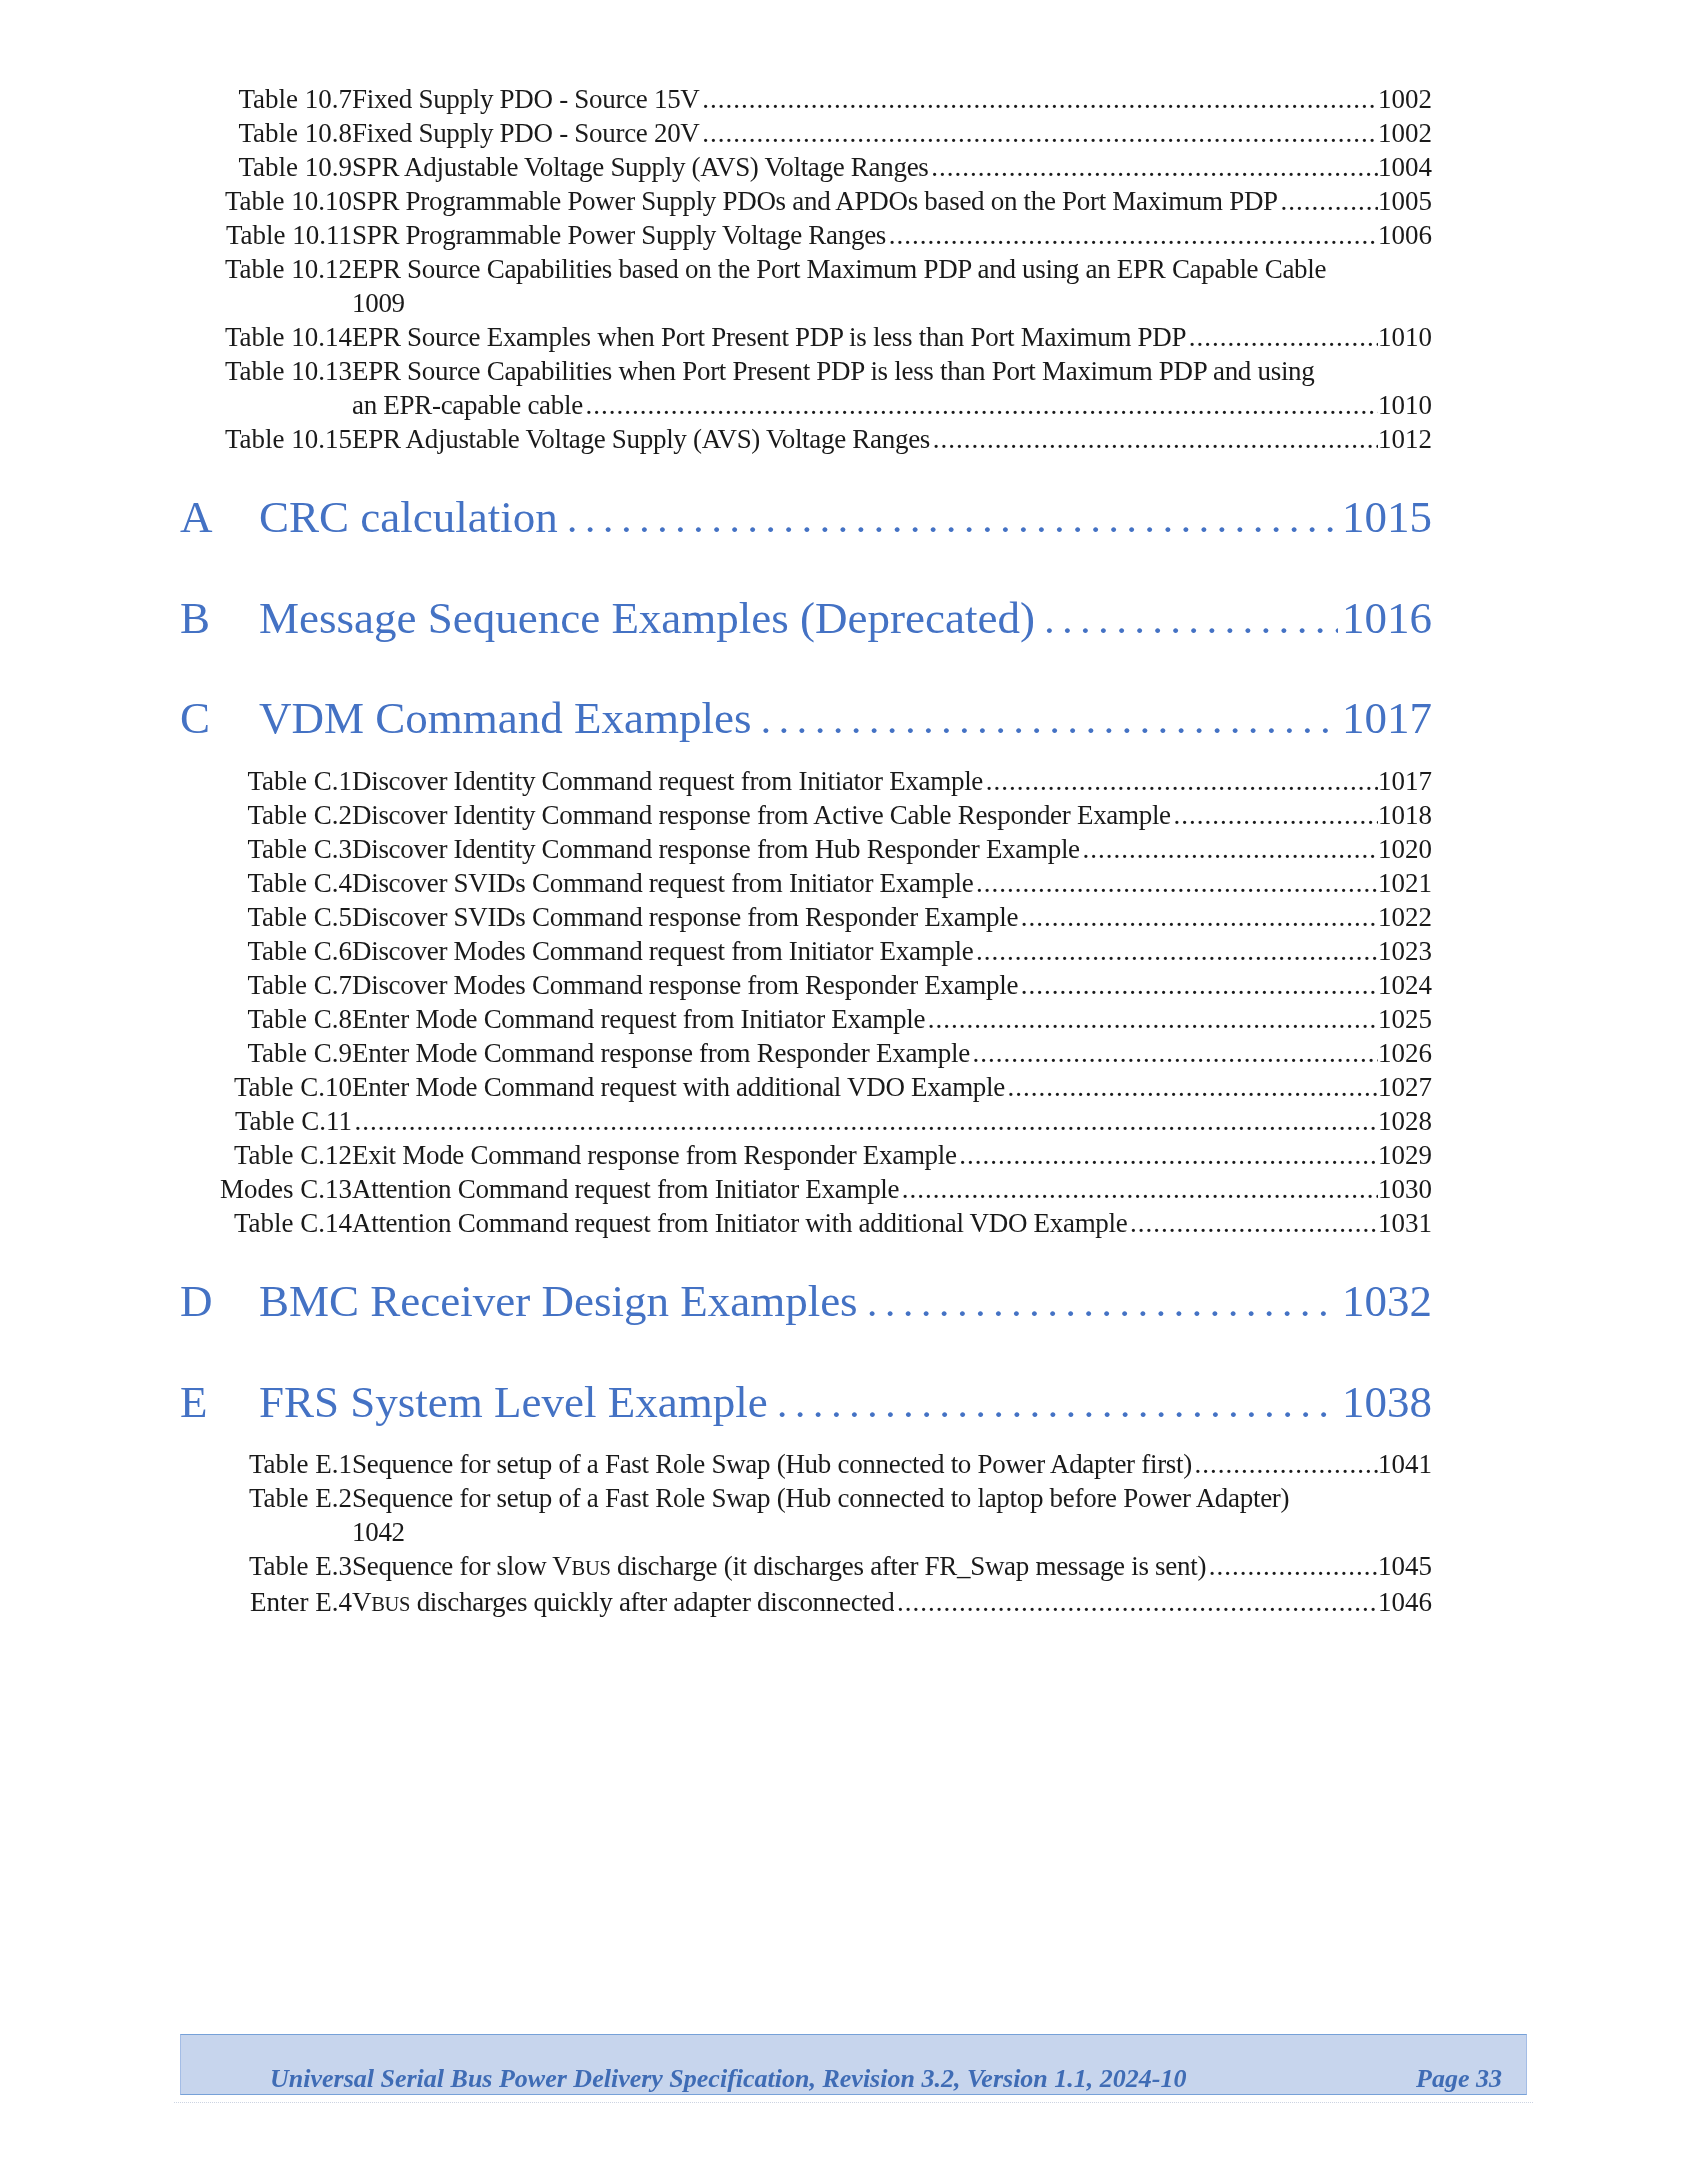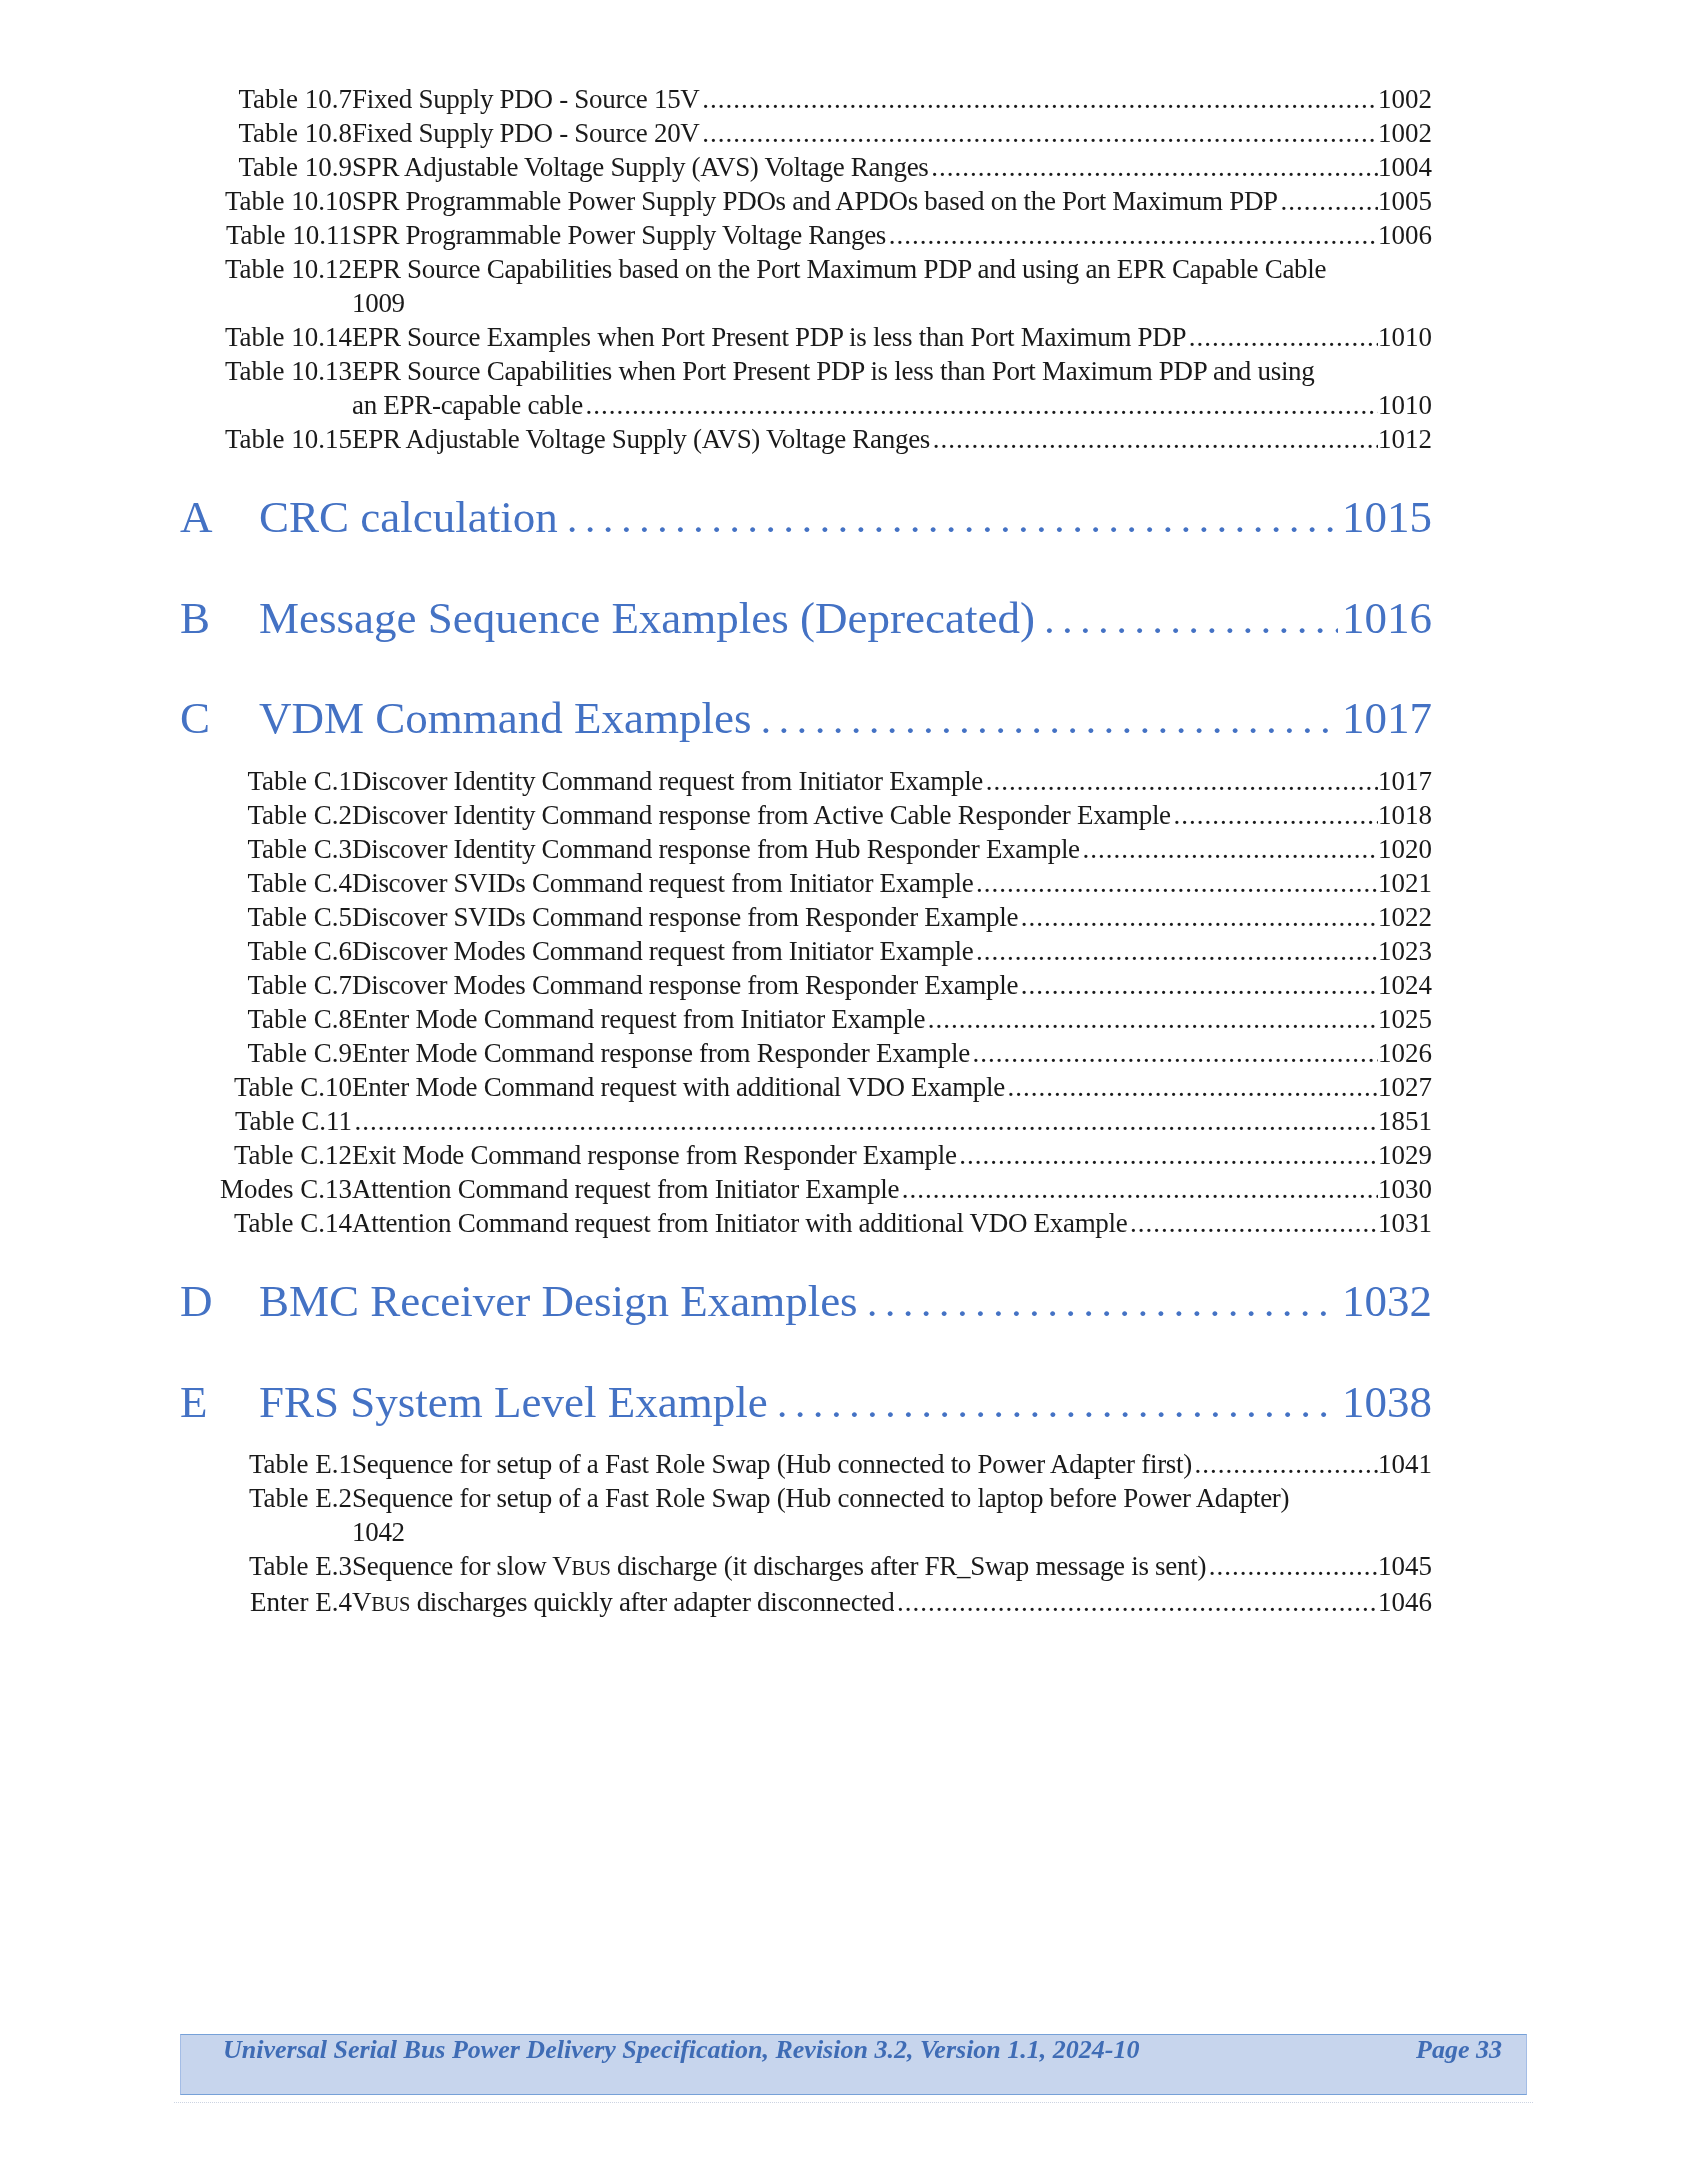--- a/index.html
+++ b/index.html
@@ -56,23 +56,23 @@
     top: 2034px;
     width: 1347px;
     height: 61px;
     box-sizing: border-box;
     background: #c7d5ed;
     border-top: 1.6px solid #76a1d8;
     border-bottom: 1.6px solid #76a1d8;
     border-left: 1px solid #a4bde6;
     border-right: 1px solid #a4bde6;
     display: flex;
-    align-items: flex-start;
+    align-items: flex-end;
     justify-content: space-between;
-    padding: 0 24px 0 42px;
+    padding: 0 24px 0 89px;
     color: #3f6cb5;
     font-weight: bold;
     font-style: italic;
     font-size: 26px;
     white-space: nowrap;
   }
   .dotline {
     position: absolute;
     left: 174px;
     top: 2102px;
@@ -222,21 +222,21 @@
         </div>
         <div class="trow">
           <span class="tlabel">Table C.10</span>
           <span class="ttext">Enter Mode Command request with additional VDO Example</span>
           <span class="tdots">................................................................................................................................................................................................................................................................................................................................................................................................................</span>
           <span class="tpage">1027</span>
         </div>
         <div class="trow">
           <span class="tlabel">Table C.11</span>
           <span class="tdots">................................................................................................................................................................................................................................................................................................................................................................................................................</span>
-          <span class="tpage">1851</span>
+          <span class="tpage">1028</span>
         </div>
         <div class="trow">
           <span class="tlabel">Table C.12</span>
           <span class="ttext">Exit Mode Command response from Responder Example</span>
           <span class="tdots">................................................................................................................................................................................................................................................................................................................................................................................................................</span>
           <span class="tpage">1029</span>
         </div>
         <div class="trow">
           <span class="tlabel">Modes C.13</span>
           <span class="ttext">Attention Command request from Initiator Example</span>

